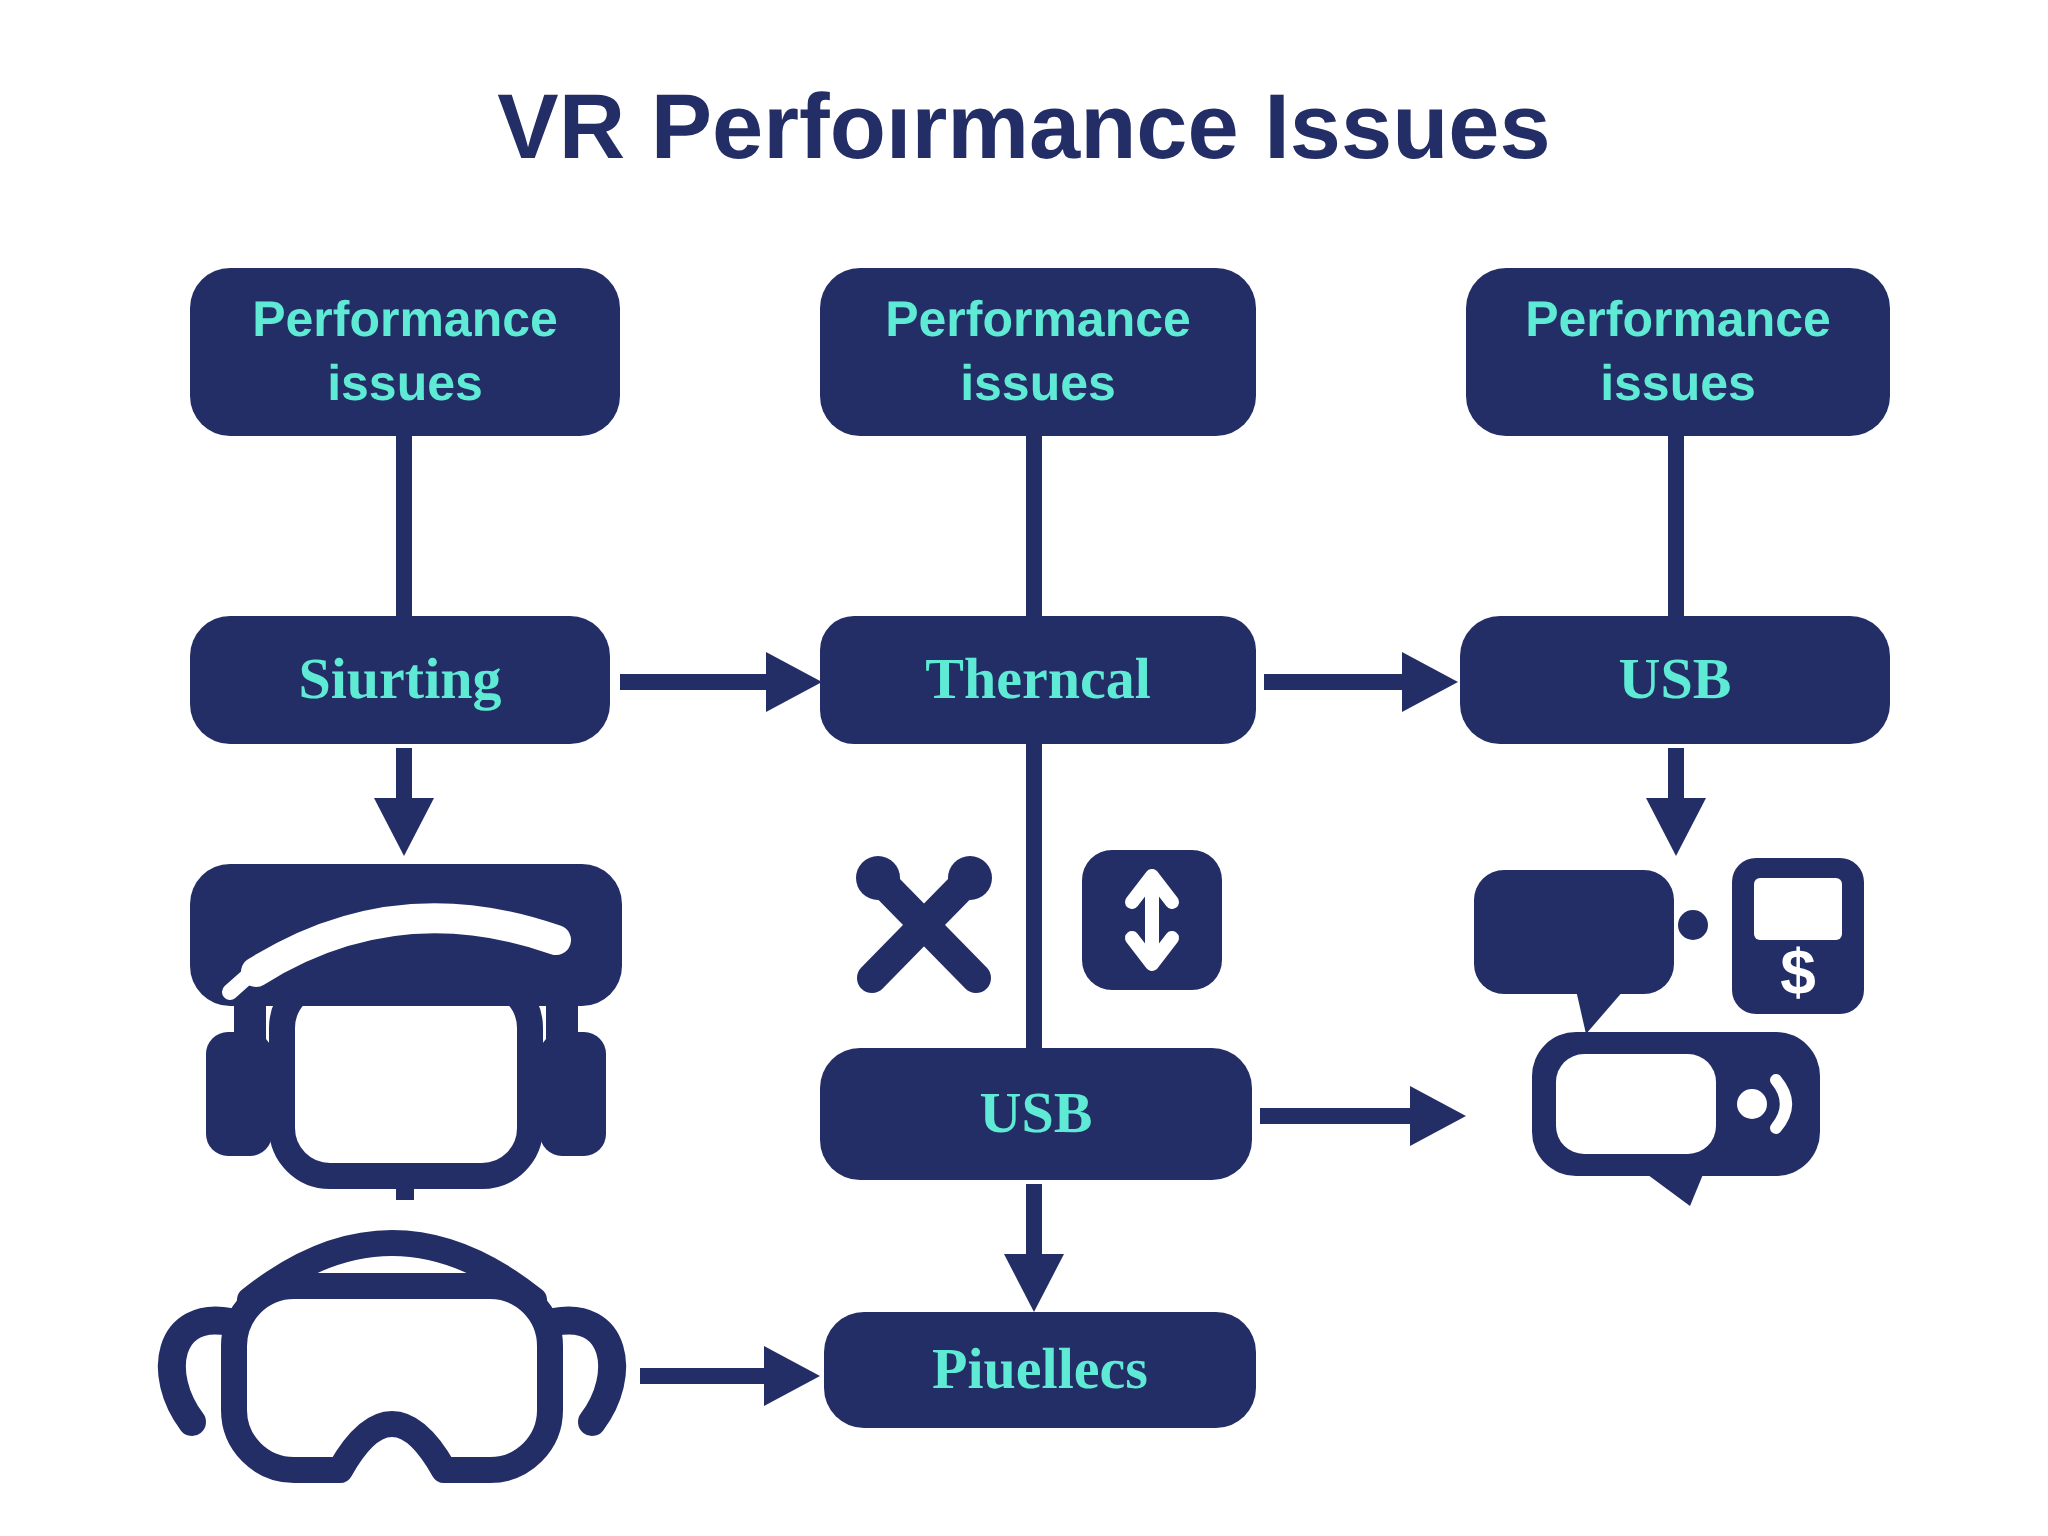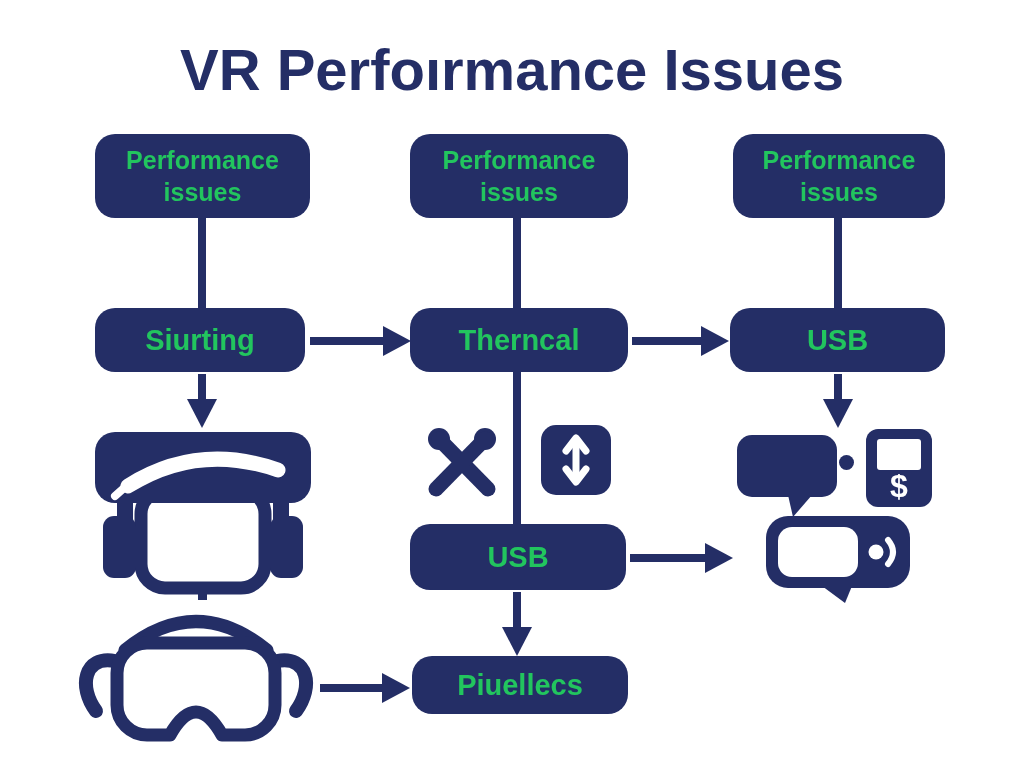--- a/index.html
+++ b/index.html
@@ -2,30 +2,30 @@
 <html><head>
 <meta charset="utf-8">
 <style>
   html,body { margin:0; padding:0; background:#ffffff; }
   .stage {
     position:relative; width:1024px; height:768px; background:#ffffff;
     font-family:"Liberation Sans", sans-serif; overflow:hidden;
   }
   .title {
     position:absolute; top:36px; left:0; width:100%;
-    text-align:center; font-size:58px; font-weight:800;
+    text-align:center; font-size:46px; font-weight:800;
     color:#242e66; letter-spacing:0px;
   }
   .nbox {
-    position:absolute; background:#242e66; color:#22c55e;
+    position:absolute; background:#242e66; color:#5eead4;
     border-radius:20px; display:flex; align-items:center; justify-content:center;
     text-align:center; font-weight:700; box-sizing:border-box; padding:4px 10px;
   }
   .top-box   { font-size:25px; line-height:1.3; }
-  .single    { font-size:29px; }
+  .single    { font-size:29px;font-family:Liberation Serif, serif; }
   .icon-wrap { position:absolute; }
   .dot {
     position:absolute; width:15px; height:15px; border-radius:50%;
     background:#242e66;
   }
   svg { display:block; }
   .connector-layer { position:absolute; left:0; top:0; }
 </style>
 </head>
 <body>
@@ -64,21 +64,21 @@
       <line x1="320" y1="688" x2="382" y2="688"></line>
       <polygon points="382,673 410,688 382,703" stroke="none"></polygon>
     </g>
   </svg>
 
   <div class="nbox top-box" style="left:95px; top:134px; width:215px; height:84px;">Performance issues</div>
   <div class="nbox top-box" style="left:410px; top:134px; width:218px; height:84px;">Performance issues</div>
   <div class="nbox top-box" style="left:733px; top:134px; width:212px; height:84px;">Performance issues</div>
 
   <div class="nbox single" style="left:95px; top:308px; width:210px; height:64px;">Siurting</div>
-  <div class="nbox single" style="left:410px; top:308px; width:218px; height:64px;">Therncal</div>
+  <div class="nbox single" style="left:410px; top:308px; width:218px; height:64px;border-radius:17px;">Therncal</div>
   <div class="nbox single" style="left:730px; top:308px; width:215px; height:64px;">USB</div>
 
   <div class="nbox single" style="left:410px; top:524px; width:216px; height:66px;">USB</div>
   <div class="nbox single" style="left:412px; top:656px; width:216px; height:58px;">Piuellecs</div>
 
   <div class="icon-wrap" style="left:93px; top:430px;">
     <svg width="220" height="170" viewBox="0 0 220 170">
       <rect x="48" y="60" width="124" height="98" rx="24" fill="#ffffff" stroke="#242e66" stroke-width="13"></rect>
       <rect x="10" y="86" width="33" height="62" rx="11" fill="#242e66"></rect>
       <rect x="177" y="86" width="33" height="62" rx="11" fill="#242e66"></rect>

